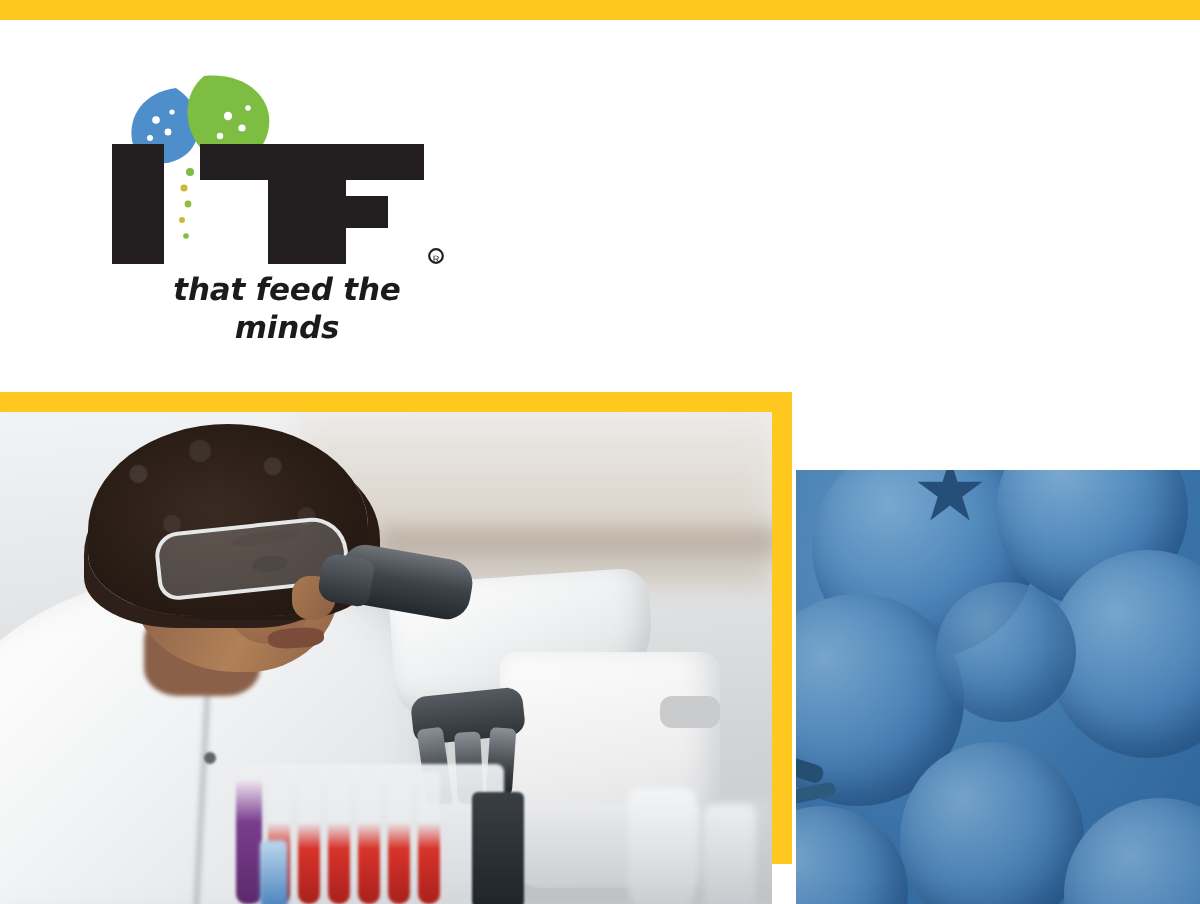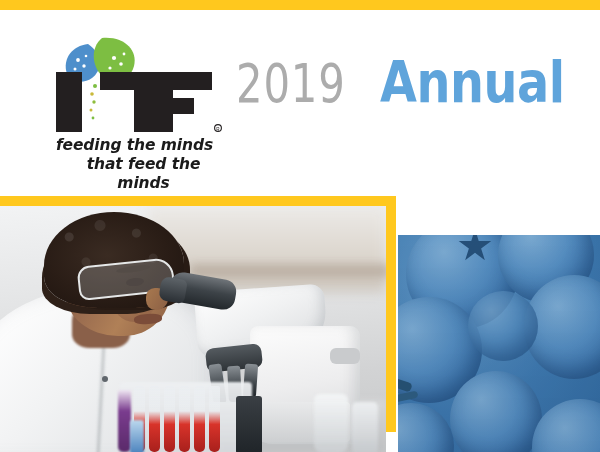--- a/index.html
+++ b/index.html
@@ -497,30 +497,25 @@
 
           <path d="M14 40 L40 40 L40 100 L14 100 Z" fill="#231F20"></path>
 
           <path d="M58 40 L170 40 L170 58 L120 58 L120 66 L152 66 L152 82 L120 82 L120 100 L92 100 L92 58 L58 58 Z" fill="#231F20"></path>
           <path d="M104 40 L170 40 L170 58 L131 58 L131 100 L104 100 Z" fill="#231F20"></path>
           <circle cx="176" cy="96" r="3.4" fill="none" stroke="#231F20" stroke-width="1.1"></circle>
           <text x="176" y="99" font-size="4.6" text-anchor="middle" fill="#231F20" font-family="Liberation Sans, sans-serif">R</text>
         </svg>
       </div>
       <div class="tagline">
-        <span>feeding the minds</span>
         <span class="line2">that feed the minds</span>
       </div>
     </div>
 
     <div class="title-block">
-      <div class="title-row row-1">
-        <span class="year">2019</span>
-        <span class="word">Annual</span>
-      </div>
     </div>
   </div>
 
   <div class="gallery">
 
     <div class="photo-berries">
       <div class="berry-bg"></div>
       <div class="berry b1">
         <div class="calyx"></div>
       </div>

